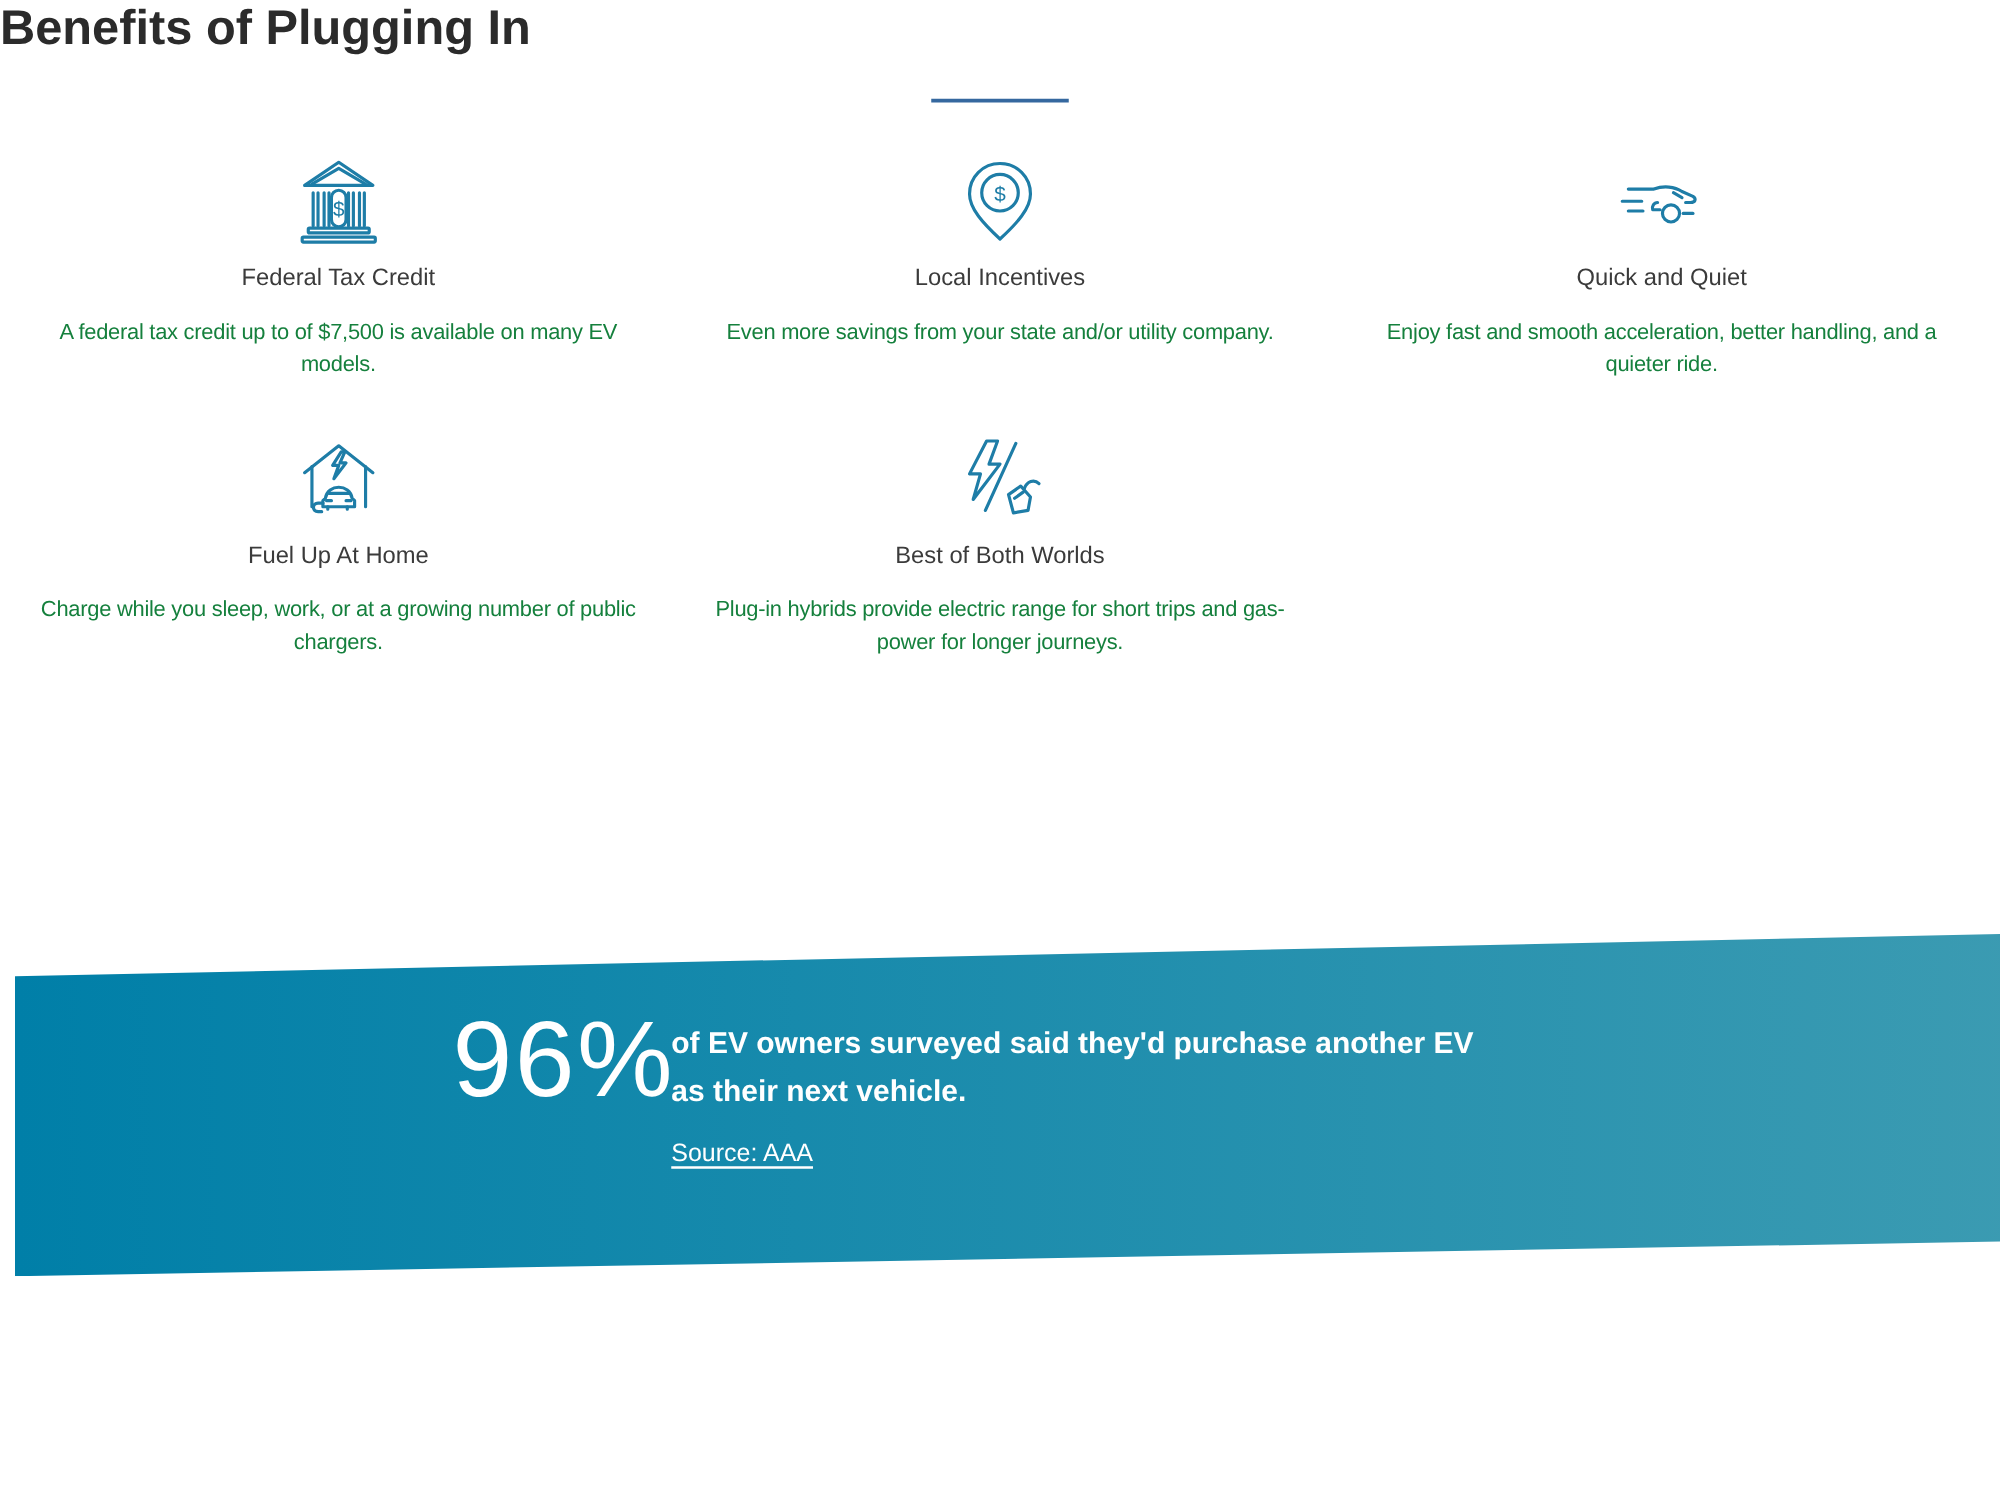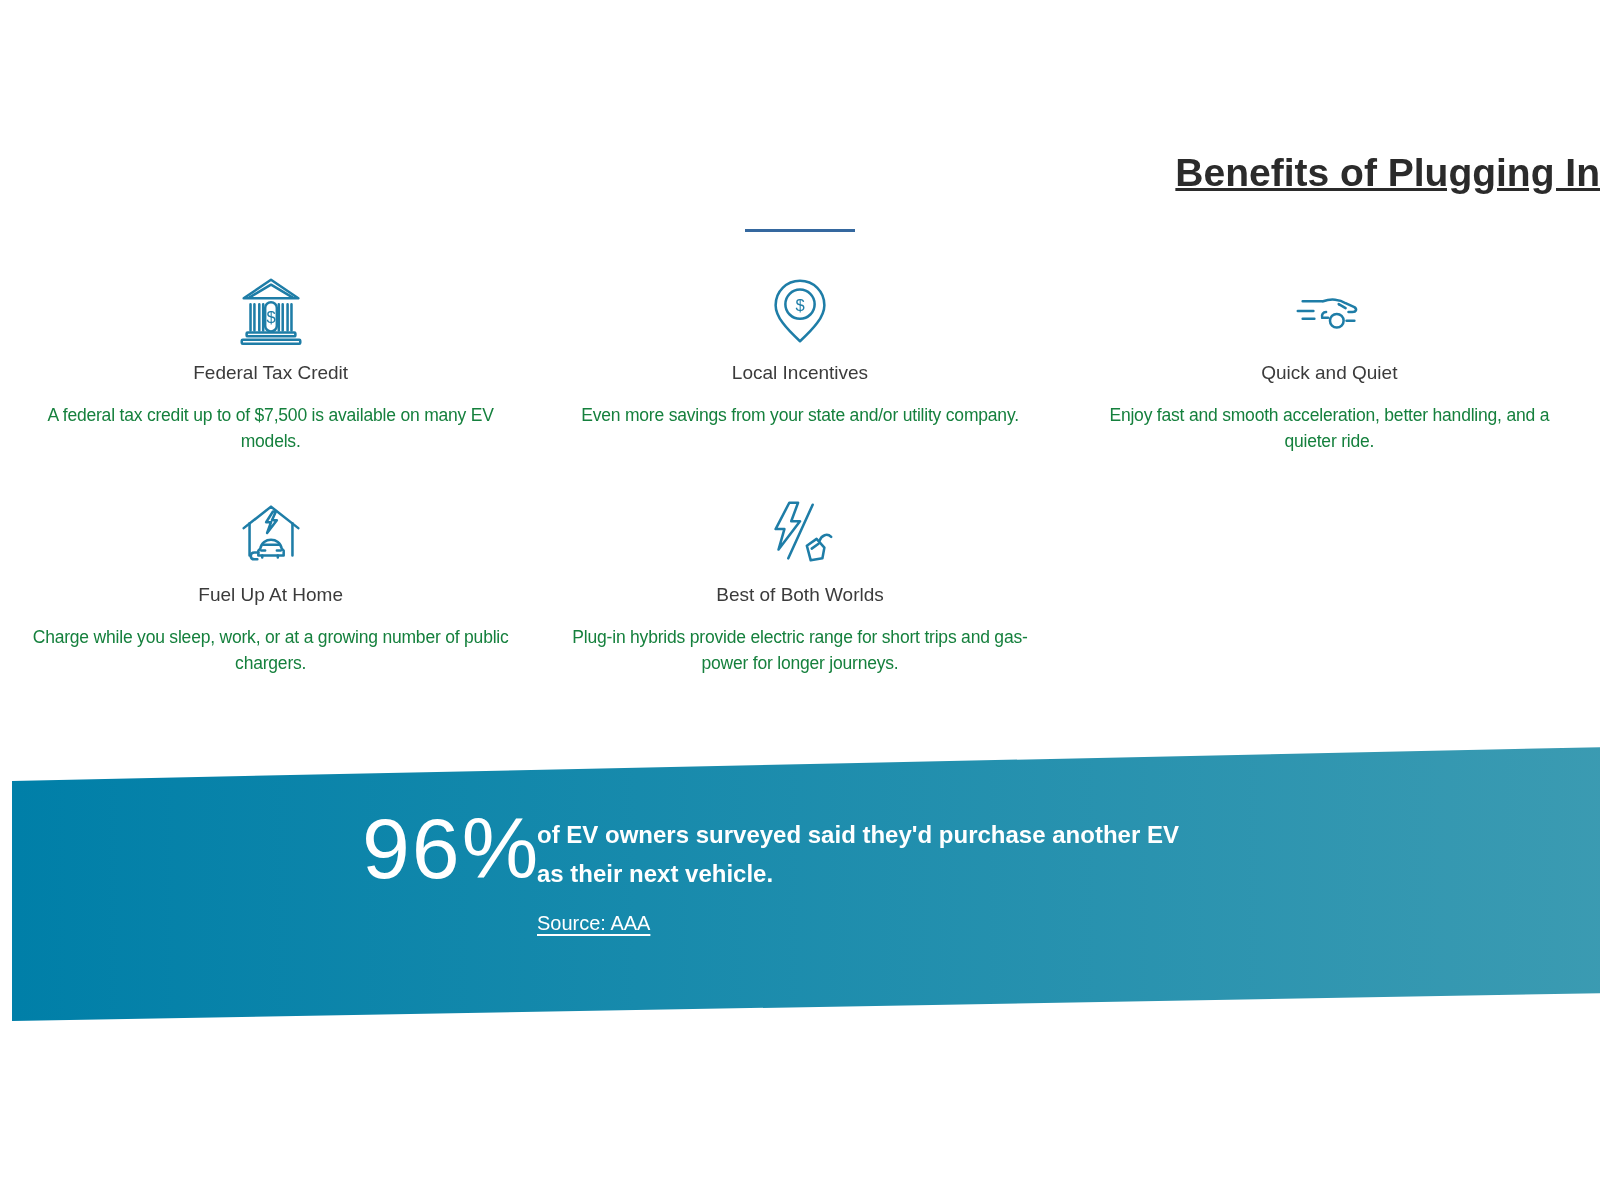--- a/index.html
+++ b/index.html
@@ -1,22 +1,22 @@
 <!DOCTYPE html>
 <html><head>
 <meta charset="utf-8">
 <style>
   html,body{margin:0;padding:0;}
   body{
     width:1600px;height:1200px;position:relative;overflow:hidden;
     background:#ffffff;font-family:"Liberation Sans",sans-serif;
   }
   .section-title{
-    margin:0;padding-top:150px;text-align:right;
-    font-size:39px;line-height:1.18;font-weight:700;color:#2b2b2b;text-decoration:underline;
+    margin:0;text-align:left;
+    font-size:39px;line-height:1.18;font-weight:700;color:#2b2b2b;
   }
   .divider{width:110px;height:3px;background:#35689f;margin:33px auto 0;}
   .benefits{
     width:1548px;margin:40px auto 0;
     display:grid;grid-template-columns:1fr 1fr 1fr;column-gap:40px;row-gap:40px;
   }
   .benefit{text-align:center;}
   .benefit .icon{height:78px;display:flex;align-items:center;justify-content:center;}
   .benefit h3{margin:12px 0 0;font-size:19px;font-weight:500;color:#3b3b3b;}
   .benefit p{

